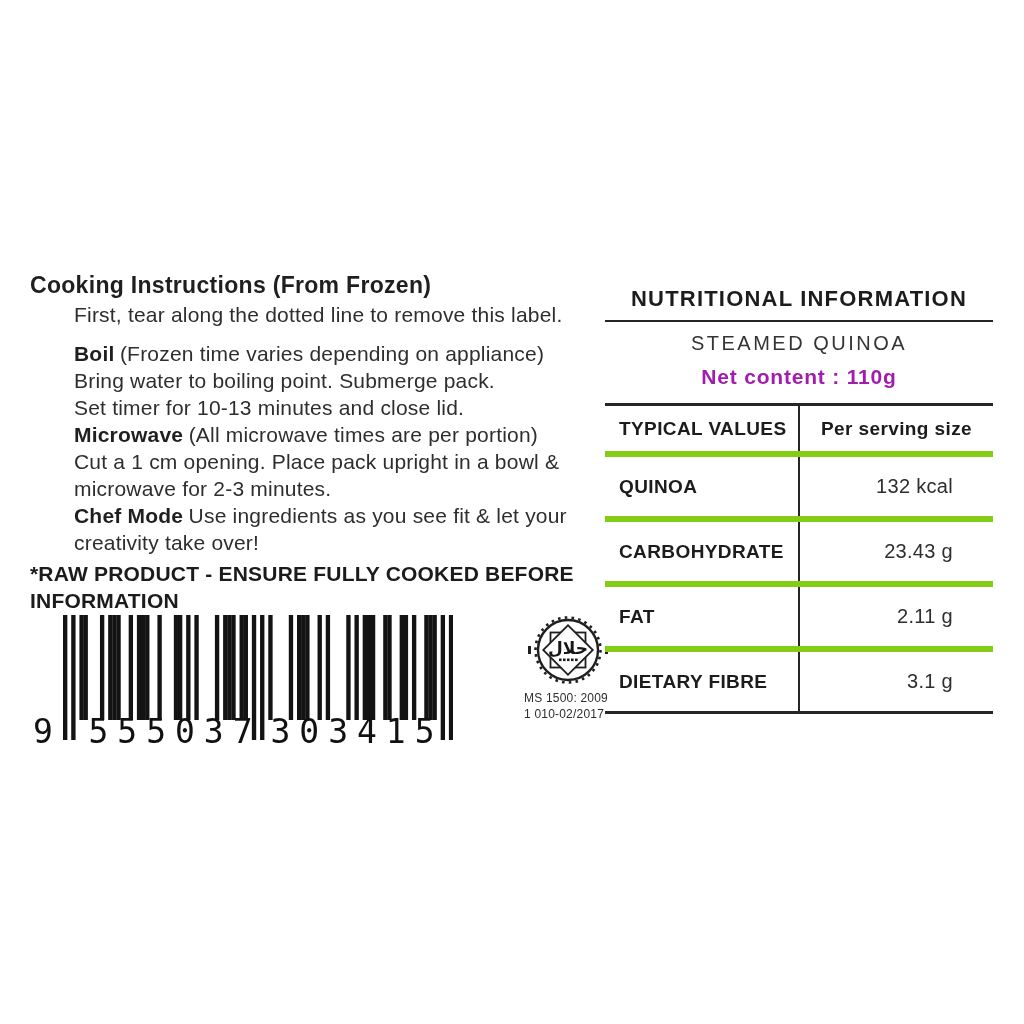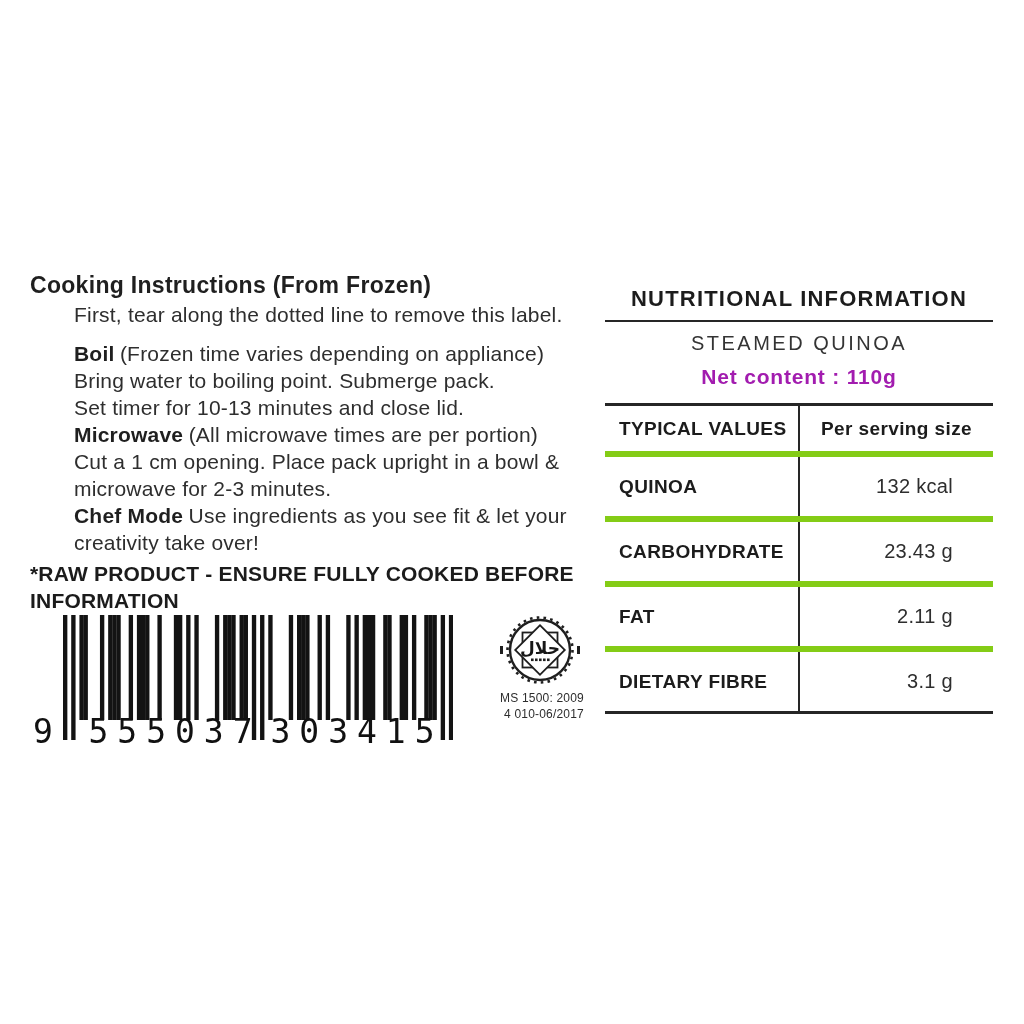--- a/index.html
+++ b/index.html
@@ -19,21 +19,21 @@
   
   .barcode-wrap{position:absolute;left:33px;top:615px;width:424px;height:142px;}
   .barcode-svg{position:absolute;left:30px;top:0;width:390px;height:125px;}
   .barcode-svg rect{fill:#131313;}
   .bc-digit{position:absolute;font-family:"DejaVu Sans Mono", monospace;font-size:33px;color:#111;top:99px;line-height:36px;}
   .bc-first{left:0;}
   .bc-left{left:42px;width:200px;text-align:center;letter-spacing:9px;}
   .bc-right{left:228px;width:192px;text-align:center;letter-spacing:9px;}
 
   
-  .halal{position:absolute;left:496px;top:612px;width:88px;text-align:right;}
+  .halal{position:absolute;left:524px;top:612px;width:88px;text-align:left;}
   .halal-svg{display:block;margin:0 auto;}
   .halal-cert{font-size:12px;line-height:15px;color:#2d2d2d;letter-spacing:.2px;margin-top:1px;}
 
   
   .nutrition{position:absolute;left:605px;top:270px;width:388px;margin-top:14px;}
   .nut-title{font-size:22px;font-weight:bold;text-align:center;color:#1c1c1c;letter-spacing:1.2px;line-height:30px;}
   .nut-rule{border-top:2px solid #262626;margin-top:6px;}
   .nut-product{font-size:20px;text-align:center;color:#343434;letter-spacing:2.5px;margin-top:9px;line-height:25px;}
   .nut-net{font-size:21px;font-weight:bold;text-align:center;color:#a21caf;letter-spacing:.8px;margin-top:7px;line-height:28px;}
   .nut-table{margin-top:12px;border-top:3px solid #262626;border-bottom:3px solid #262626;}
@@ -145,21 +145,21 @@
 
       <text x="41" y="42" text-anchor="middle" font-size="17" font-weight="bold" fill="#161616" font-family="DejaVu Sans, sans-serif">حلال</text>
 
       <rect x="32" y="46.5" width="2.6" height="2.6" fill="#1f1f1f"></rect>
       <rect x="36" y="46.5" width="2.6" height="2.6" fill="#1f1f1f"></rect>
       <rect x="40" y="46.5" width="2.6" height="2.6" fill="#1f1f1f"></rect>
       <rect x="44" y="46.5" width="2.6" height="2.6" fill="#1f1f1f"></rect>
       <rect x="48" y="46.5" width="2.6" height="2.6" fill="#1f1f1f"></rect>
     </svg>
     <div class="halal-cert">MS 1500: 2009</div>
-    <div class="halal-cert">4 010-06/2017</div>
+    <div class="halal-cert">1 010-02/2017</div>
   </div>
 
   <div class="nutrition">
     <div class="nut-title">NUTRITIONAL INFORMATION</div>
     <div class="nut-rule"></div>
     <div class="nut-product">STEAMED QUINOA</div>
     <div class="nut-net">Net content : 110g</div>
 
     <div class="nut-table">
       <div class="nrow header">

